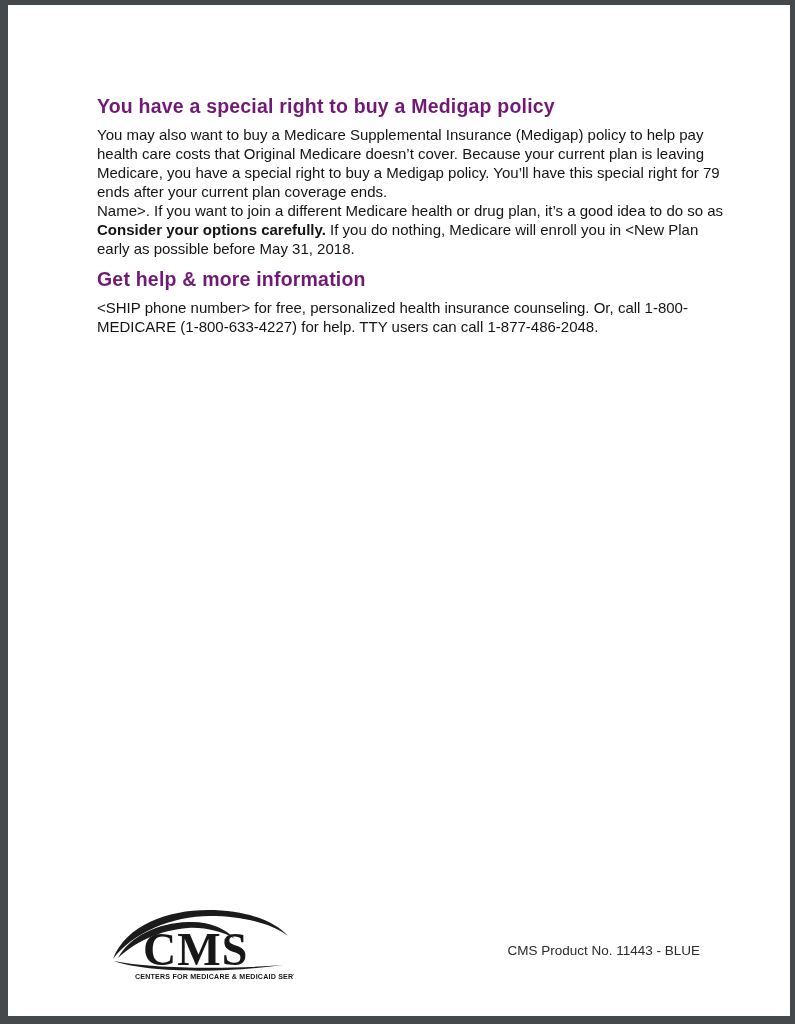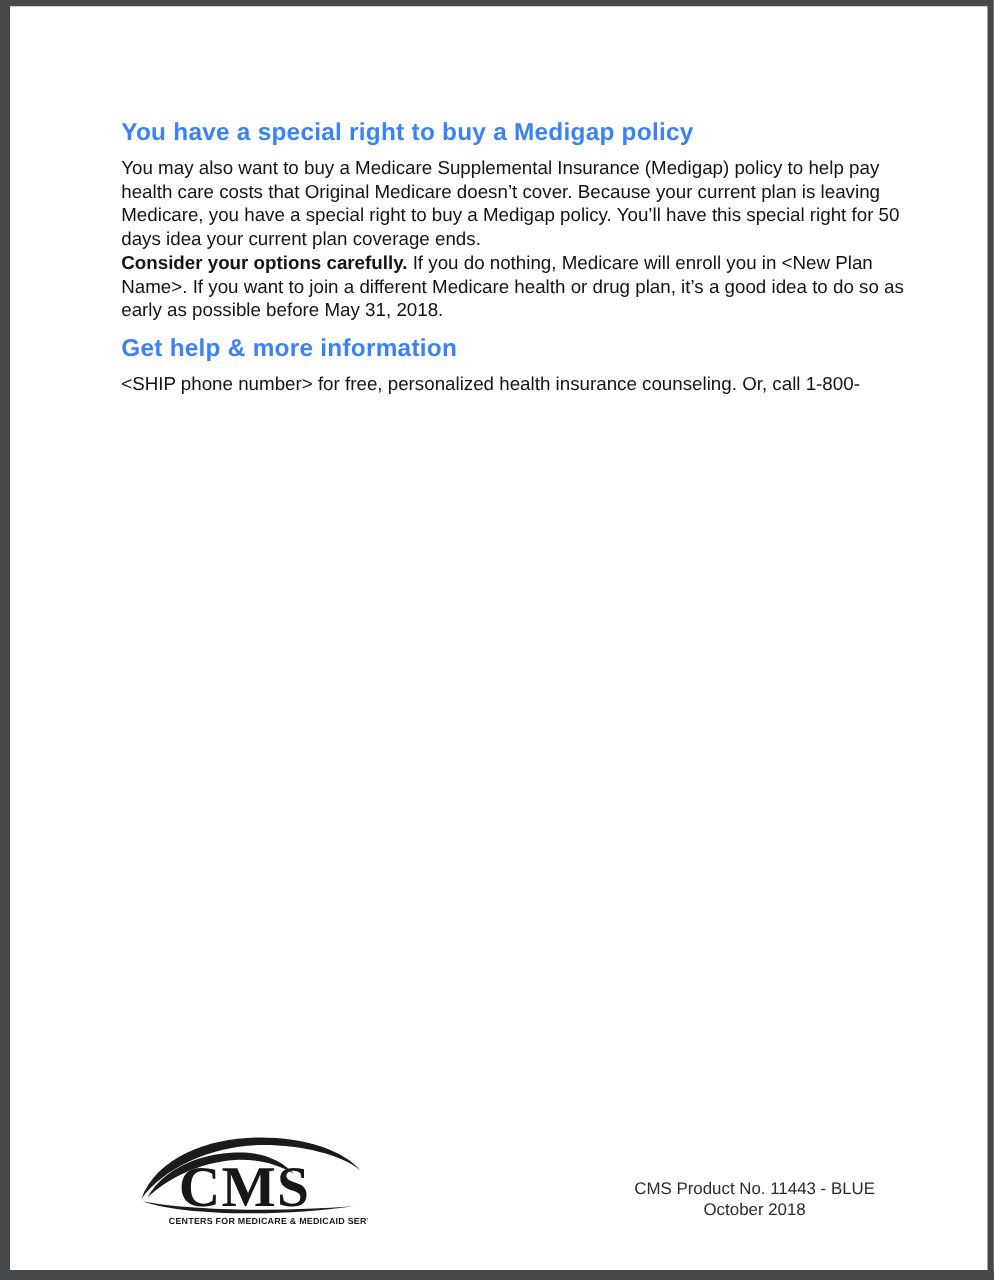--- a/index.html
+++ b/index.html
@@ -19,88 +19,88 @@
     position: absolute;
     left: 89px; top: 90px;
     width: 608px;
   }
   .doc-heading {
     font-family: "Liberation Sans", sans-serif;
     font-weight: bold;
     font-size: 19.5px;
     line-height: 23px;
     letter-spacing: 0.2px;
-    color: #3b82f6;
+    color: #701a75;
     margin: 10px 0 7px 0;
   }
   .doc-heading.first { margin-top: 0; }
   .para {
     font-family: Liberation Sans, sans-serif;
     font-size: 15px;
     line-height: 19px;
     color: #141414;
     margin: 0;
   }
   .line { white-space: nowrap; }
   .bold-lead { font-weight: bold; }
   .logo-wrap {
     position: absolute;
     left: 90px; top: 904px;
     width: 196px; height: 80px; text-align: center;
   }
   .product-info {
     position: absolute;
     right: 90px; top: 937px;
-    text-align: center;
+    text-align: right;
     font-family: "Liberation Sans", sans-serif;
     font-size: 13.5px;
     line-height: 17px;
     color: #2b2b2b;
     margin-left: 44px;
   }
 </style>
 </head>
 <body>
 
 <div class="page">
 
   <div class="content">
 
     <div class="doc-heading first">You have a special right to buy a Medigap policy</div>
     <div class="para">
       <div class="line">You may also want to buy a Medicare Supplemental Insurance (Medigap) policy to help pay</div>
       <div class="line">health care costs that Original Medicare doesn’t cover. Because your current plan is leaving</div>
-      <div class="line">Medicare, you have a special right to buy a Medigap policy. You’ll have this special right for 50</div>
-      <div class="line">days idea your current plan coverage ends.</div>
+      <div class="line">Medicare, you have a special right to buy a Medigap policy. You’ll have this special right for 79</div>
+      <div class="line">ends after your current plan coverage ends.</div>
     </div>
 
     <div class="para">
+      <div class="line">Name&gt;. If you want to join a different Medicare health or drug plan, it’s a good idea to do so as</div>
       <div class="line"><span class="bold-lead">Consider your options carefully.</span><span> If you do nothing, Medicare will enroll you in &lt;New Plan</span></div>
-      <div class="line">Name&gt;. If you want to join a different Medicare health or drug plan, it’s a good idea to do so as</div>
       <div class="line">early as possible before May 31, 2018.</div>
     </div>
 
     <div class="doc-heading">Get help &amp; more information</div>
     <div class="para">
       <div class="line">&lt;SHIP phone number&gt; for free, personalized health insurance counseling. Or, call 1-800-</div>
+      <div class="line">MEDICARE (1-800-633-4227) for help. TTY users can call 1-877-486-2048.</div>
     </div>
 
   </div>
 
   <div class="logo-wrap">
     <svg width="196" height="80" viewBox="0 0 196 80" xmlns="http://www.w3.org/2000/svg">
 
       <path d="M15,50 C28,16 70,1 110,1 C146,1 176,11 190,27 C175,15 145,7 112,7 C74,7 34,24 15,50 Z" fill="#1b1b1b"></path>
 
       <path d="M20,49 C32,27 60,14 90,13 C111,12 127,19 137,30 C124,22 106,18 90,19 C62,21 37,33 20,49 Z" fill="#1b1b1b"></path>
 
       <path d="M16,52 C50,59 120,61 185,56 C120,65 46,63 16,52 Z" fill="#1b1b1b"></path>
       <text x="45" y="56" font-family="Liberation Serif, serif" font-weight="bold" font-size="46" letter-spacing="1" fill="#171717">CMS</text>
       <text x="37" y="70" font-family="Liberation Sans, sans-serif" font-weight="bold" font-size="7.1" letter-spacing="0.2" fill="#171717">CENTERS FOR MEDICARE &amp; MEDICAID SERVICES</text>
     </svg>
   </div>
 
   <div class="product-info">
     <div>CMS Product No. 11443 - BLUE</div>
-    <div>October 2018</div>
   </div>
 
 </div>
 
 </body></html>

